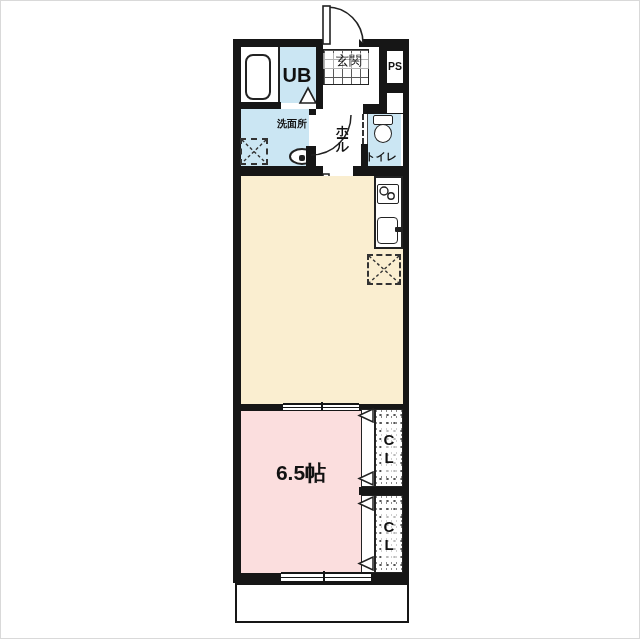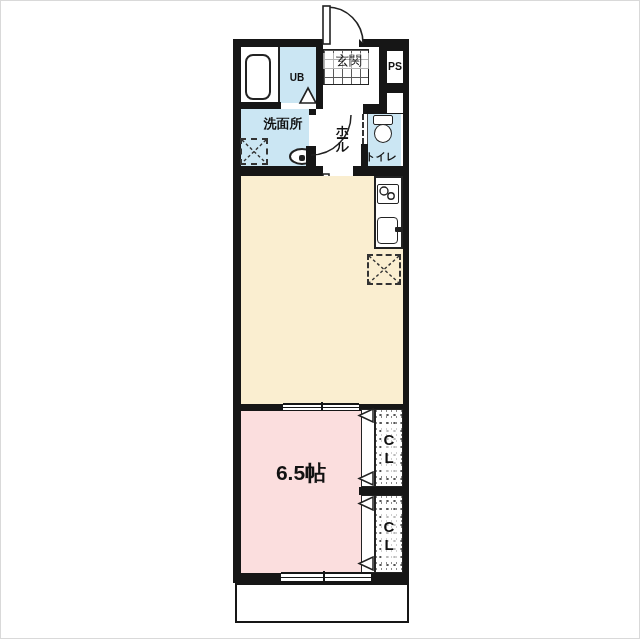--- a/index.html
+++ b/index.html
@@ -40,21 +40,21 @@
 </head>
 <body>
 
 <div class="canvas">
 
   <div class="abs wall" style="left:232px;top:38px;width:176px;height:544px;"></div>
   <div class="abs white" style="left:240px;top:46px;width:162px;height:526px;"></div>
 
   <div class="abs fixture" style="left:244px;top:53px;width:26px;height:46px;border-radius:8px;"></div>
   <div class="abs blue" style="left:277px;top:46px;width:38px;height:56px;border-left:2px solid #222;"></div>
-  <div class="abs lbl" style="left:277px;top:66px;width:38px;height:16px;font-size:10px;font-weight:600;align-items:flex-end;">
+  <div class="abs lbl" style="left:277px;top:66px;width:38px;height:16px;font-size:20px;font-weight:600;">
       <span>UB</span>
     </div>
 
   <svg class="abs" style="left:297px;top:85px;" width="20" height="19" viewBox="0 0 20 19">
     <polygon points="10,2 18,17 2,17" fill="#fff" stroke="#222" stroke-width="1.6"></polygon>
   </svg>
 
   <div class="abs wall" style="left:315px;top:46px;width:7px;height:62px;"></div>
   <div class="abs wall" style="left:240px;top:101px;width:40px;height:7px;"></div>
   <div class="abs wall" style="left:378px;top:46px;width:24px;height:67px;"></div>
@@ -71,21 +71,21 @@
     </div>
   <div class="abs white" style="left:386px;top:92px;width:16px;height:20px;"></div>
 
   <div class="abs white" style="left:322px;top:38px;width:36px;height:8px;"></div>
   <svg class="abs" style="left:318px;top:2px;" width="50" height="44" viewBox="0 0 50 44">
     <path d="M 8 4 A 36 36 0 0 1 44 40" fill="#fff" stroke="#222" stroke-width="1.6"></path>
     <rect x="4" y="3" width="7" height="38" fill="#fff" stroke="#222" stroke-width="1.6"></rect>
   </svg>
 
   <div class="abs blue" style="left:240px;top:108px;width:68px;height:57px;"></div>
-  <div class="abs lbl" style="left:252px;top:115px;width:60px;height:16px;font-size:13px;font-weight:600;">
+  <div class="abs lbl" style="left:261px;top:115px;width:60px;height:16px;font-size:10px;font-weight:600;">
       <span>洗面所</span>
     </div>
 
   <div class="abs dashedbox" style="left:239px;top:137px;width:28px;height:27px;">
     <svg width="24" height="23" viewBox="0 0 24 23">
         <line x1="0" y1="0" x2="24" y2="23" stroke="#333" stroke-width="1.4" stroke-dasharray="3,2.5"></line>
         <line x1="24" y1="0" x2="0" y2="23" stroke="#333" stroke-width="1.4" stroke-dasharray="3,2.5"></line>
       </svg>
   </div>
 

